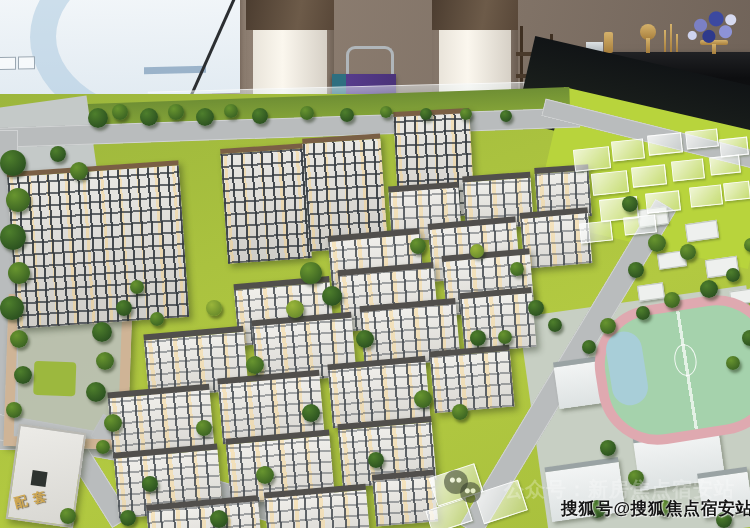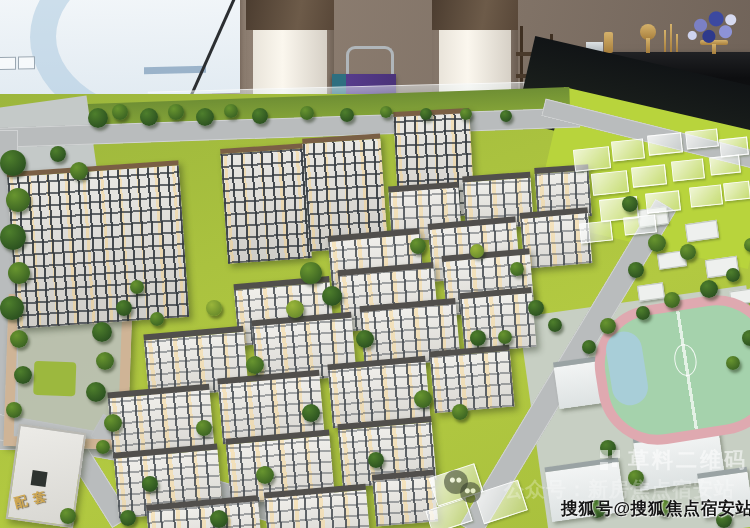--- a/index.html
+++ b/index.html
@@ -329,23 +329,19 @@
         <div class="tree t1" style="left: 6px; top: 308px; width: 16px; height: 16px;"></div>
         <div class="tree t0" style="left: 116px; top: 206px; width: 16px; height: 16px;"></div>
         <div class="tree t1" style="left: 130px; top: 186px; width: 14px; height: 14px;"></div>
         <div class="tree t0" style="left: 210px; top: 416px; width: 18px; height: 18px;"></div>
         <div class="tree t1" style="left: 60px; top: 414px; width: 16px; height: 16px;"></div>
         <div class="tree t0" style="left: 120px; top: 416px; width: 16px; height: 16px;"></div>
         <div class="tree t1" style="left: 96px; top: 346px; width: 14px; height: 14px;"></div>
       </div>
   </div>
 
-  <div class="abs wm wm-qr">
-    <span class="qr-icon"></span>
-    <span class="t">草料二维码</span>
-  </div>
   <div class="abs wm wm-wc">
     <span class="wc1"></span>
     <span class="wc2"></span>
     <span class="t">公众号：新房焦点宿安站</span>
   </div>
   <div class="abs wm wm-sohu">搜狐号@搜狐焦点宿安站</div>
 </div>
 
 </body></html>

